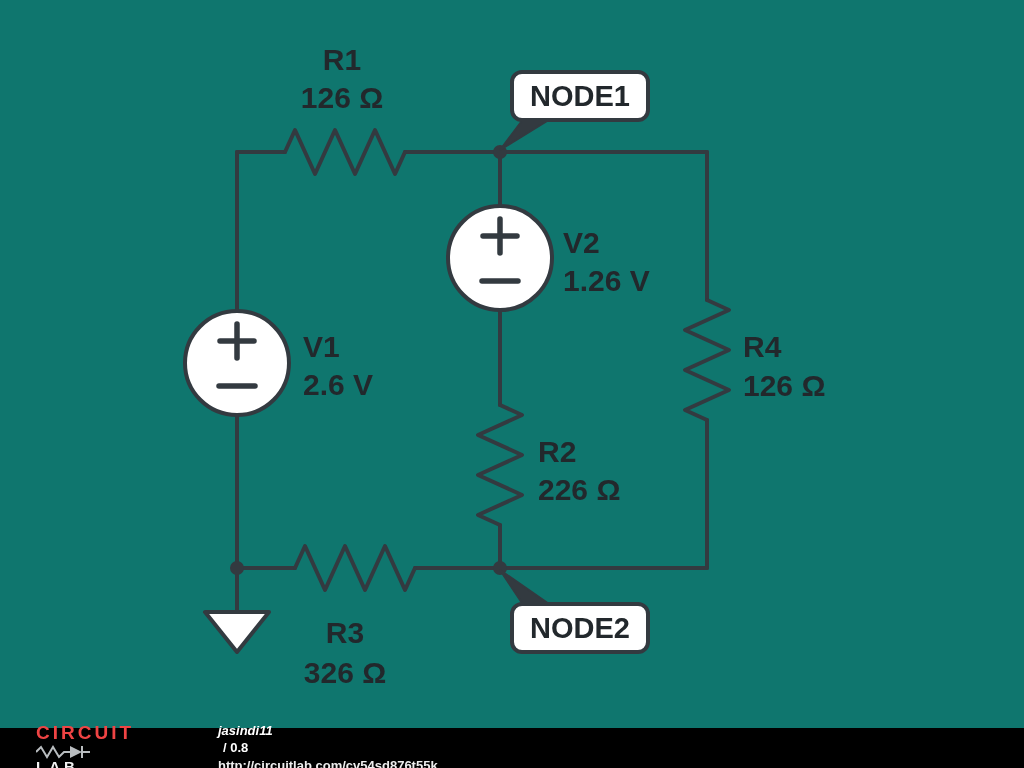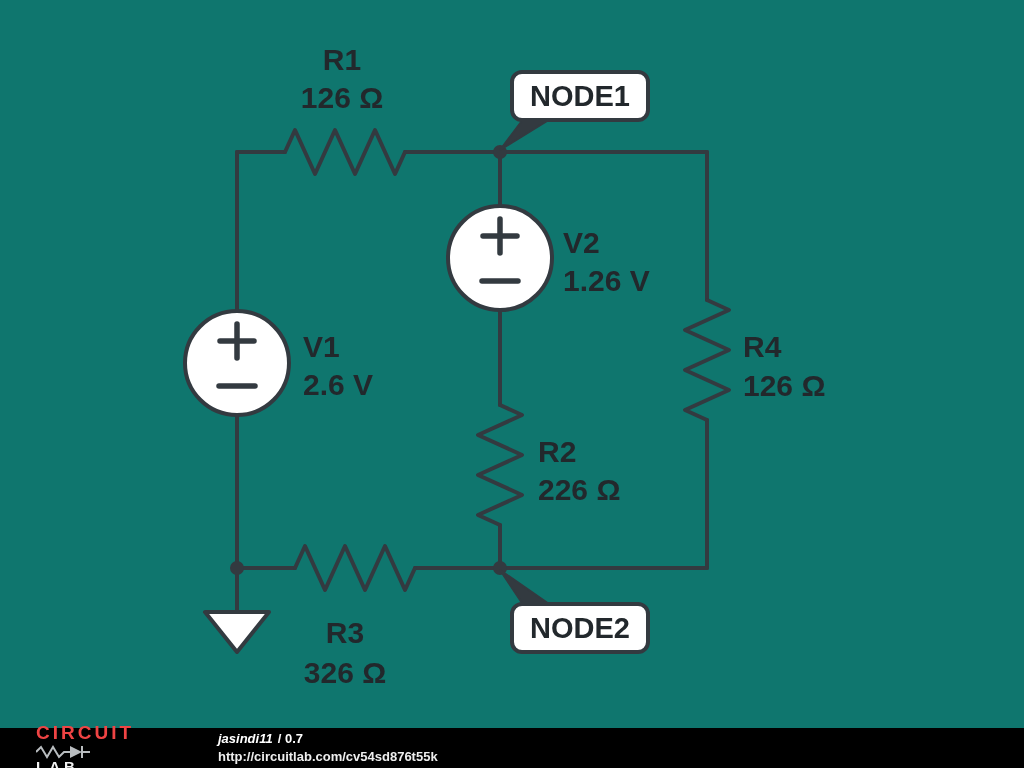--- a/index.html
+++ b/index.html
@@ -97,21 +97,21 @@
     letter-spacing: 4px;
     color: #f2f2f2;
   }
   .footer-info {
     margin-left: 32px;
     display: flex;
     flex-direction: column;
     line-height: 1.35;
     font-size: 13px;
   }
-  .footer-line1 { display: flex; }
+  .footer-line1 { display: flex; flex-direction: column; }
   .author-name {
     font-style: italic;
     font-weight: bold;
   }
   .revision-text {
     font-weight: bold;
     margin-left: 5px;
   }
   .footer-url {
     font-weight: bold;
@@ -213,19 +213,19 @@
           <path d="M0 7 L5 2 L11 12 L17 2 L23 12 L28 7 L34 7" stroke="#b9bdc0" stroke-width="2" fill="none"></path>
           <polygon points="34,1 34,13 46,7" fill="#b9bdc0"></polygon>
           <path d="M46 1 L46 13 M46 7 L54 7" stroke="#b9bdc0" stroke-width="2" fill="none"></path>
         </svg>
         <span class="logo-bottom">LAB</span>
       </span>
     </div>
     <div class="footer-info">
       <span class="footer-line1">
         <span class="author-name">jasindi11</span>
-        <span class="revision-text">/ 0.7</span>
+        <span class="revision-text">/ 0.8</span>
       </span>
       <span class="footer-url">http://circuitlab.com/cv54sd876t55k</span>
     </div>
   </div>
 
 </div>
 
 </body></html>

